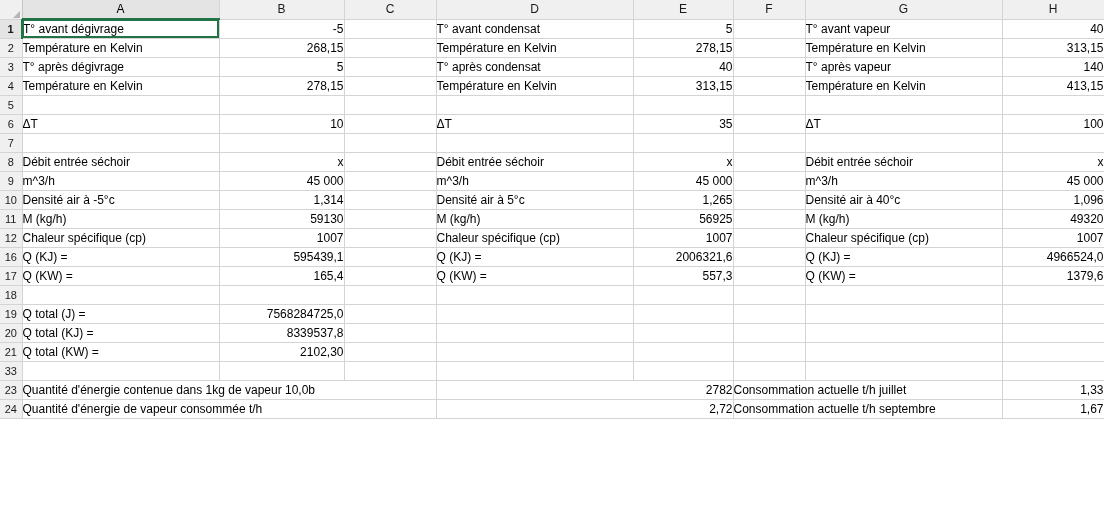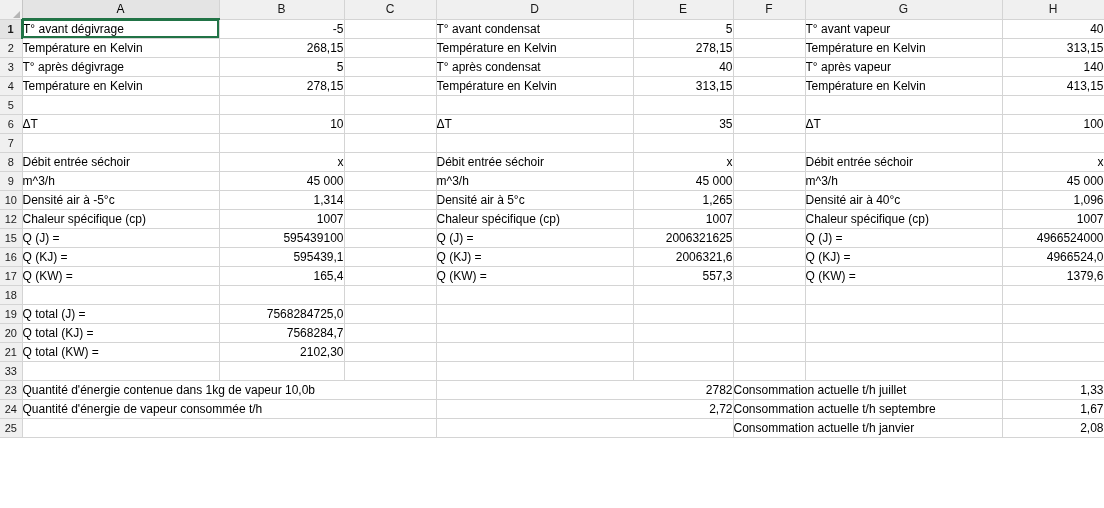--- a/index.html
+++ b/index.html
@@ -230,42 +230,42 @@
           <td class="cell l">Densité air à -5°c</td>
           <td class="cell r">1,314</td>
           <td class="cell l"></td>
           <td class="cell l">Densité air à 5°c</td>
           <td class="cell r">1,265</td>
           <td class="cell l"></td>
           <td class="cell l">Densité air à 40°c</td>
           <td class="cell r">1,096</td>
         </tr>
         <tr>
+          <td class="rowhdr">11</td>
+          <td class="cell l">M (kg/h)</td>
+          <td class="cell r">59130</td>
+          <td class="cell l"></td>
+          <td class="cell l">M (kg/h)</td>
+          <td class="cell r">56925</td>
+          <td class="cell l"></td>
+          <td class="cell l">M (kg/h)</td>
+          <td class="cell r">49320</td>
+        </tr>
+        <tr>
           <td class="rowhdr">12</td>
           <td class="cell l">Chaleur spécifique (cp)</td>
           <td class="cell r">1007</td>
           <td class="cell l"></td>
           <td class="cell l">Chaleur spécifique (cp)</td>
           <td class="cell r">1007</td>
           <td class="cell l"></td>
           <td class="cell l">Chaleur spécifique (cp)</td>
           <td class="cell r">1007</td>
         </tr>
         <tr>
-          <td class="rowhdr">15</td>
-          <td class="cell l">Q (J) =</td>
-          <td class="cell r">595439100</td>
-          <td class="cell l"></td>
-          <td class="cell l">Q (J) =</td>
-          <td class="cell r">2006321625</td>
-          <td class="cell l"></td>
-          <td class="cell l">Q (J) =</td>
-          <td class="cell r">4966524000</td>
-        </tr>
-        <tr>
           <td class="rowhdr">16</td>
           <td class="cell l">Q (KJ) =</td>
           <td class="cell r">595439,1</td>
           <td class="cell l"></td>
           <td class="cell l">Q (KJ) =</td>
           <td class="cell r">2006321,6</td>
           <td class="cell l"></td>
           <td class="cell l">Q (KJ) =</td>
           <td class="cell r">4966524,0</td>
         </tr>
@@ -298,21 +298,21 @@
           <td class="cell l"></td>
           <td class="cell l"></td>
           <td class="cell r"></td>
           <td class="cell l"></td>
           <td class="cell l"></td>
           <td class="cell r"></td>
         </tr>
         <tr>
           <td class="rowhdr">20</td>
           <td class="cell l">Q total (KJ) =</td>
-          <td class="cell r">7568284,7</td>
+          <td class="cell r">8339537,8</td>
           <td class="cell l"></td>
           <td class="cell l"></td>
           <td class="cell r"></td>
           <td class="cell l"></td>
           <td class="cell l"></td>
           <td class="cell r"></td>
         </tr>
         <tr>
           <td class="rowhdr">21</td>
           <td class="cell l">Q total (KW) =</td>
@@ -342,22 +342,15 @@
           <td class="cell l" colspan="2">Consommation actuelle t/h juillet</td>
           <td class="cell r" colspan="1">1,33</td>
         </tr>
         <tr>
           <td class="rowhdr">24</td>
           <td class="cell l" colspan="3">Quantité d'énergie de vapeur consommée t/h</td>
           <td class="cell r" colspan="2">2,72</td>
           <td class="cell l" colspan="2">Consommation actuelle t/h septembre</td>
           <td class="cell r" colspan="1">1,67</td>
         </tr>
-        <tr>
-          <td class="rowhdr">25</td>
-          <td class="cell l" colspan="3"></td>
-          <td class="cell r" colspan="2"></td>
-          <td class="cell l" colspan="2">Consommation actuelle t/h janvier</td>
-          <td class="cell r" colspan="1">2,08</td>
-        </tr>
       </tbody>
   </table>
 </div>
 
 </body></html>

